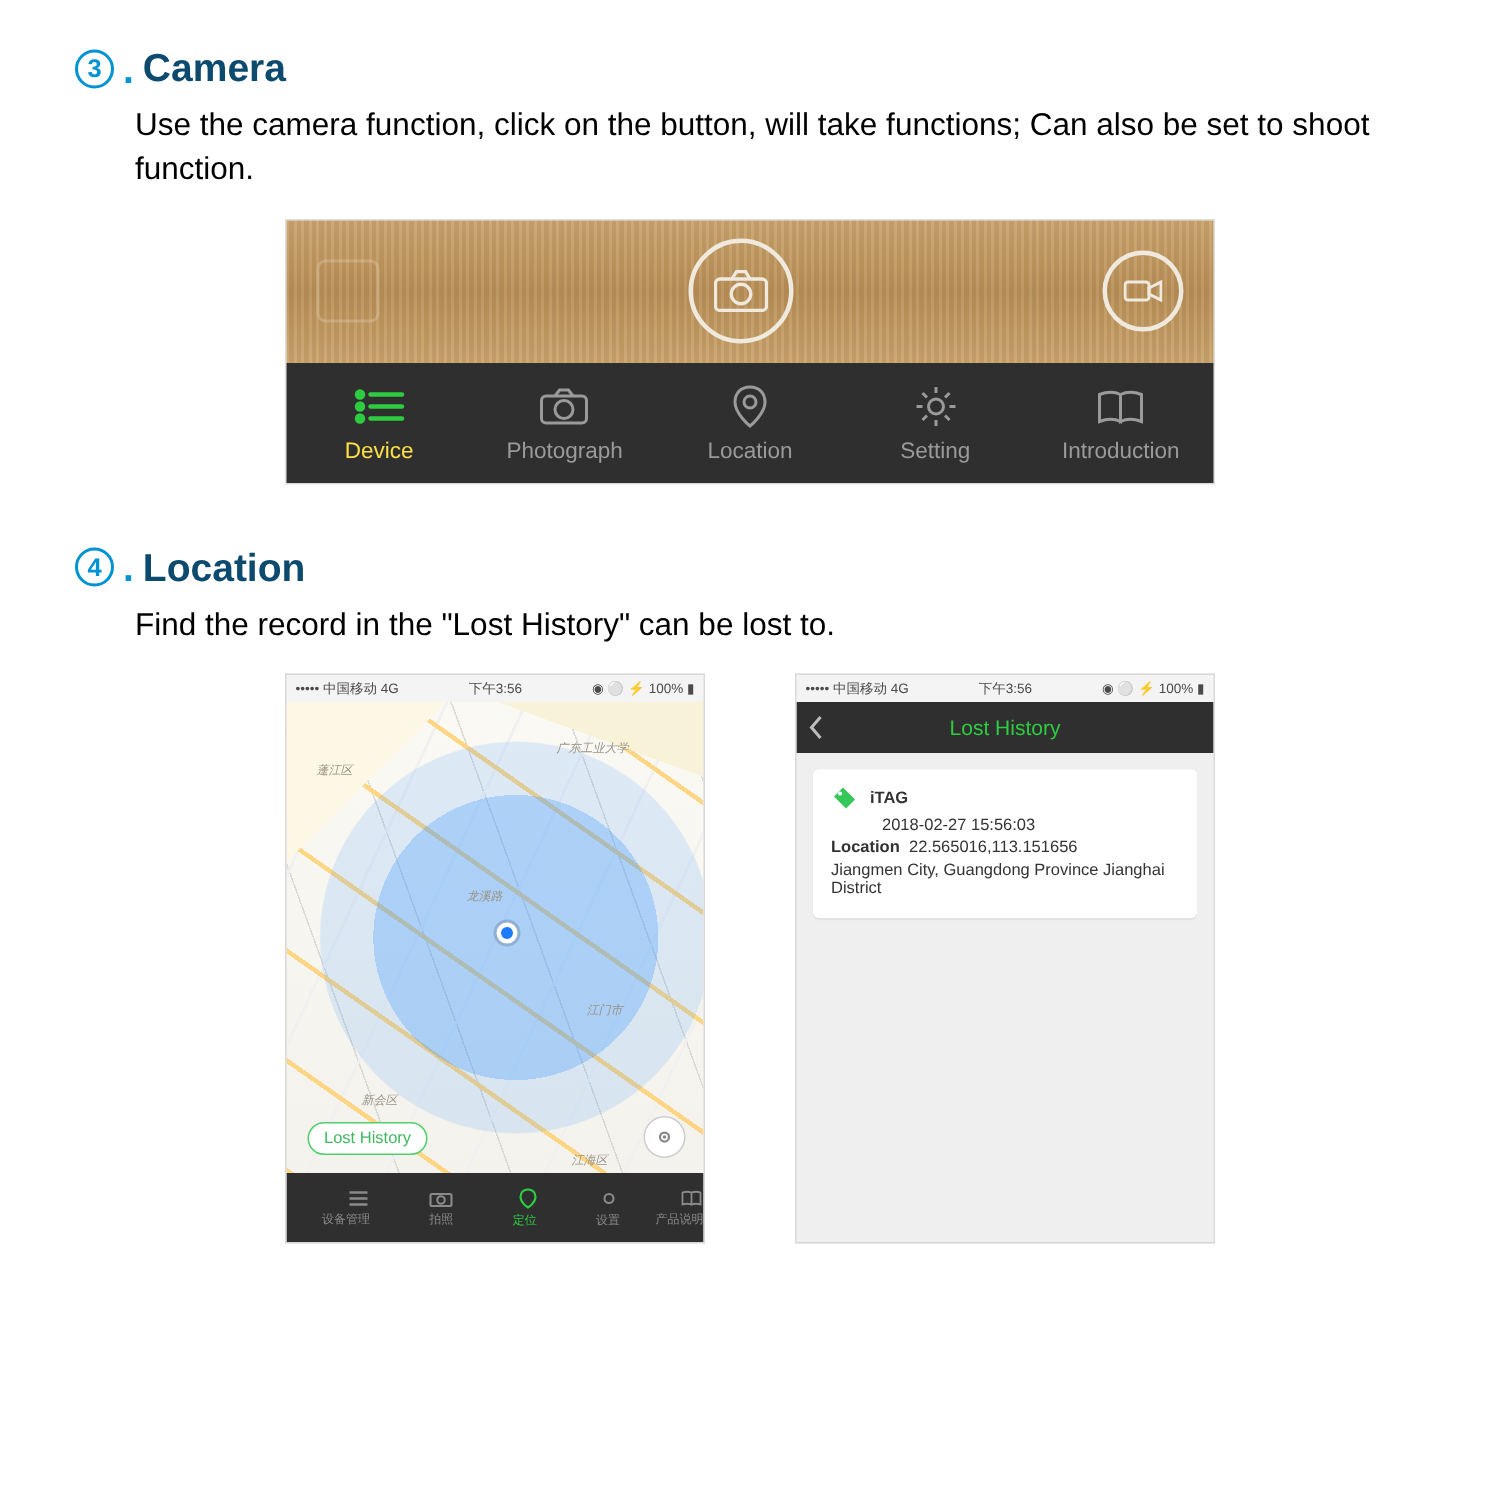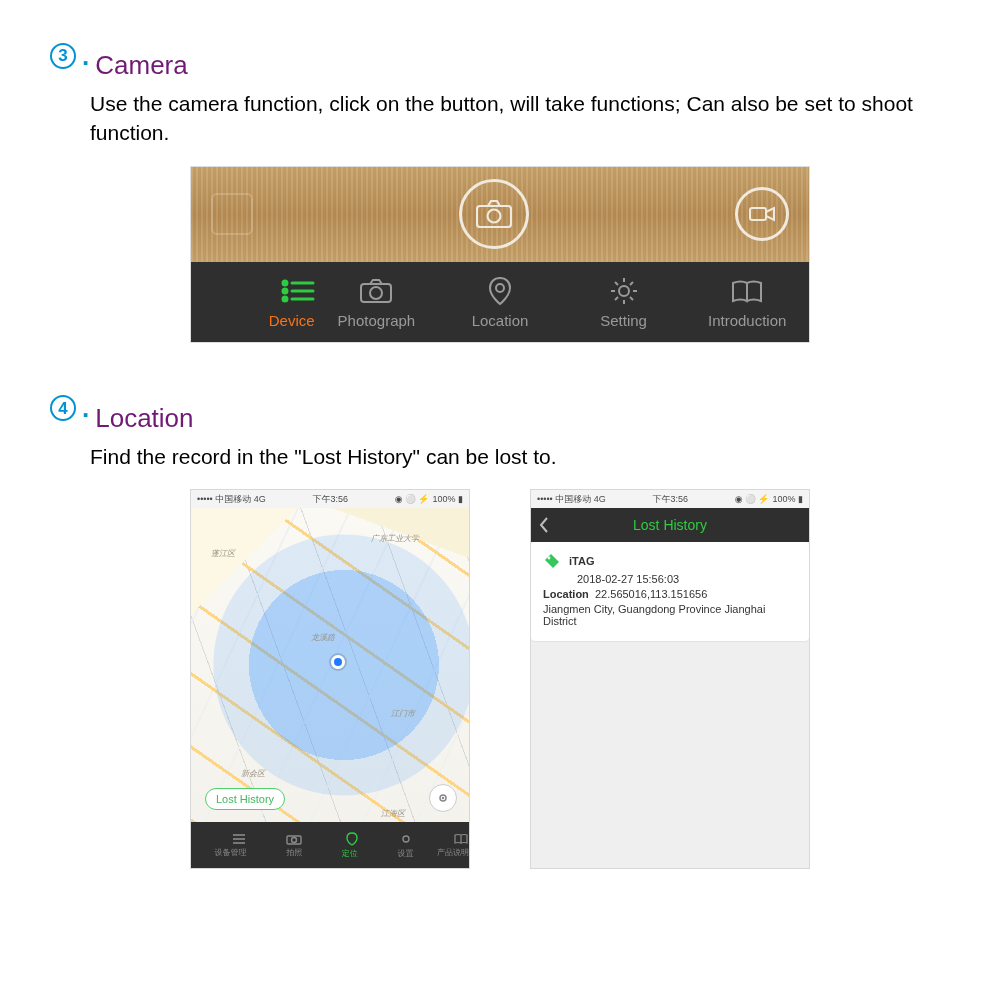--- a/index.html
+++ b/index.html
@@ -30,24 +30,23 @@
     justify-content: center;
     line-height: 1;
   }
   .dot-bridge {
     color: #0093d3;
     font-size: 26px;
     font-weight: bold;
     line-height: 1;
   }
   .section-title {
-    color: #701a75;
+    color: #0c4a6e;
     font-size: 26px;
-    font-weight: normal;
-    margin-top: 20px;
+    font-weight: bold;
   }
   .section-desc {
     margin: 8px 0 18px 40px;
     font-size: 21px;
     line-height: 1.4;
     max-width: 870px;
   }
 
   
   .camera-illus {
@@ -88,21 +87,21 @@
   .tab {
     flex:1;
     display:flex;
     flex-direction:column;
     align-items:center;
     justify-content:center;
     gap:4px;
     color:#9a9a9a;
     font-size:15px;
   }
-  .tab.active { color:#f97316;align-items:flex-end; }
+  .tab.active { color:#fde047; }
   .tab .ico { height:34px; display:flex;align-items:center;justify-content:center; }
 
   
   .phone-row {
     display:flex;
     gap: 60px;
     justify-content:center;
     margin: 10px auto 0 auto;
   }
   .phone {
@@ -182,21 +181,21 @@
   }
   .mini-tab.active{ color:#2ecc40; }
 
   
   .lh-header{
     height:34px;background:#2f2f2f;color:#2ecc40;
     display:flex;align-items:center;justify-content:center;
     position:relative;font-size:14px;
   }
   .lh-back{position:absolute;left:8px;color:#bdbdbd;font-size:16px;}
-  .lh-body{flex:1;background:#efefef;padding:0;}
+  .lh-body{flex:1;background:#efefef;padding:11px;}
   .card{
     background:#fff;border-radius:4px;padding:10px 12px 14px 12px;
     font-size:11px;color:#333;
     box-shadow:0 1px 1px rgba(0,0,0,0.06);
   }
   .card-row1{display:flex;align-items:center;gap:8px;margin-bottom:3px;}
   .tag-ico{color:#35c75a;font-size:16px;}
   .card b{font-weight:bold;}
   .card .line{margin-top:3px;}
   svg{display:block;}

